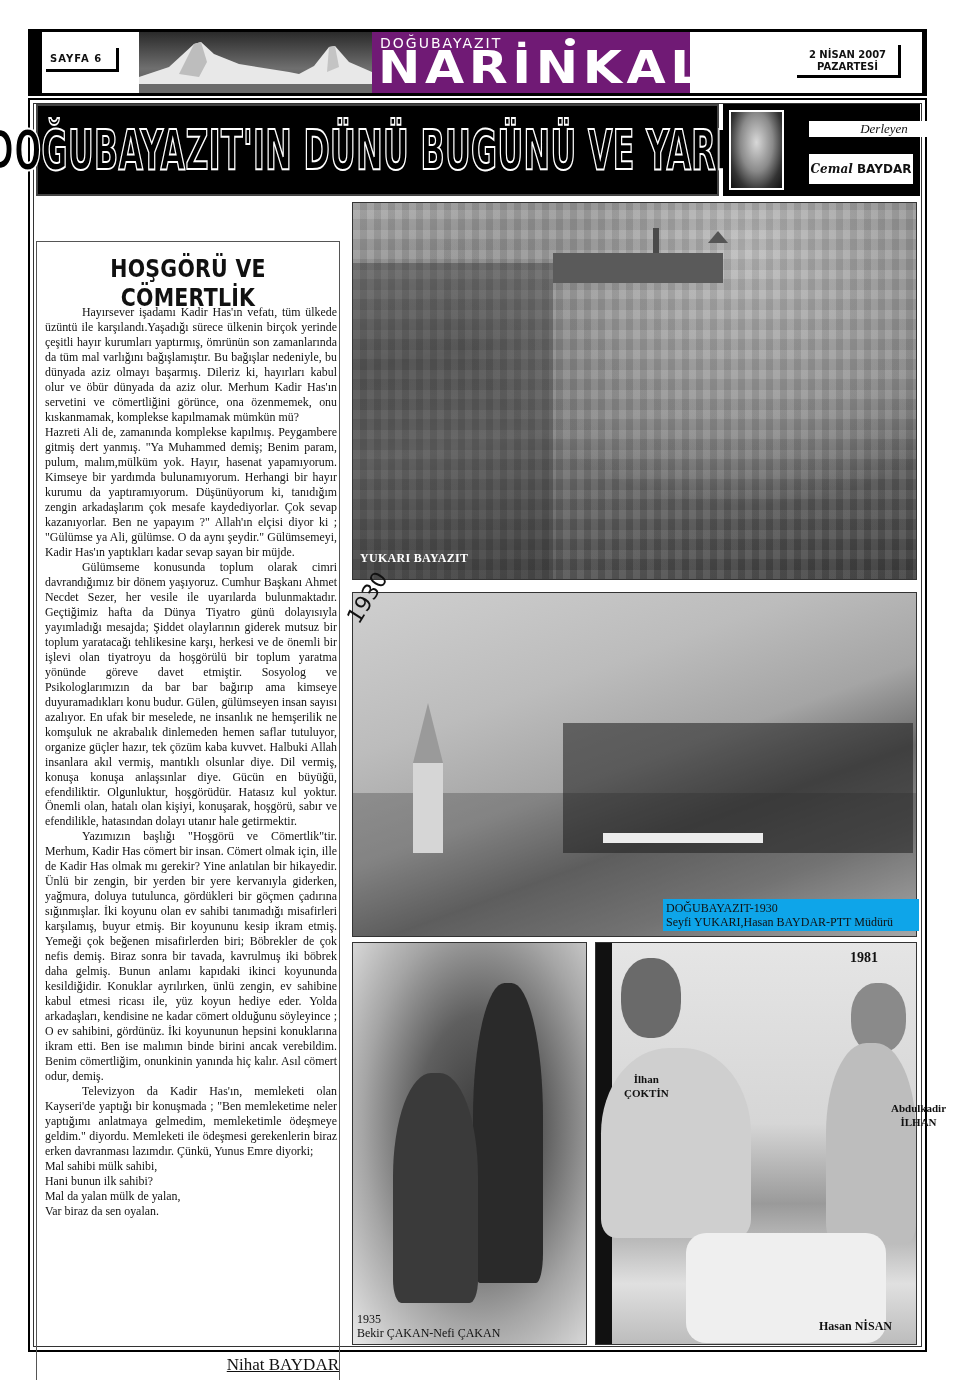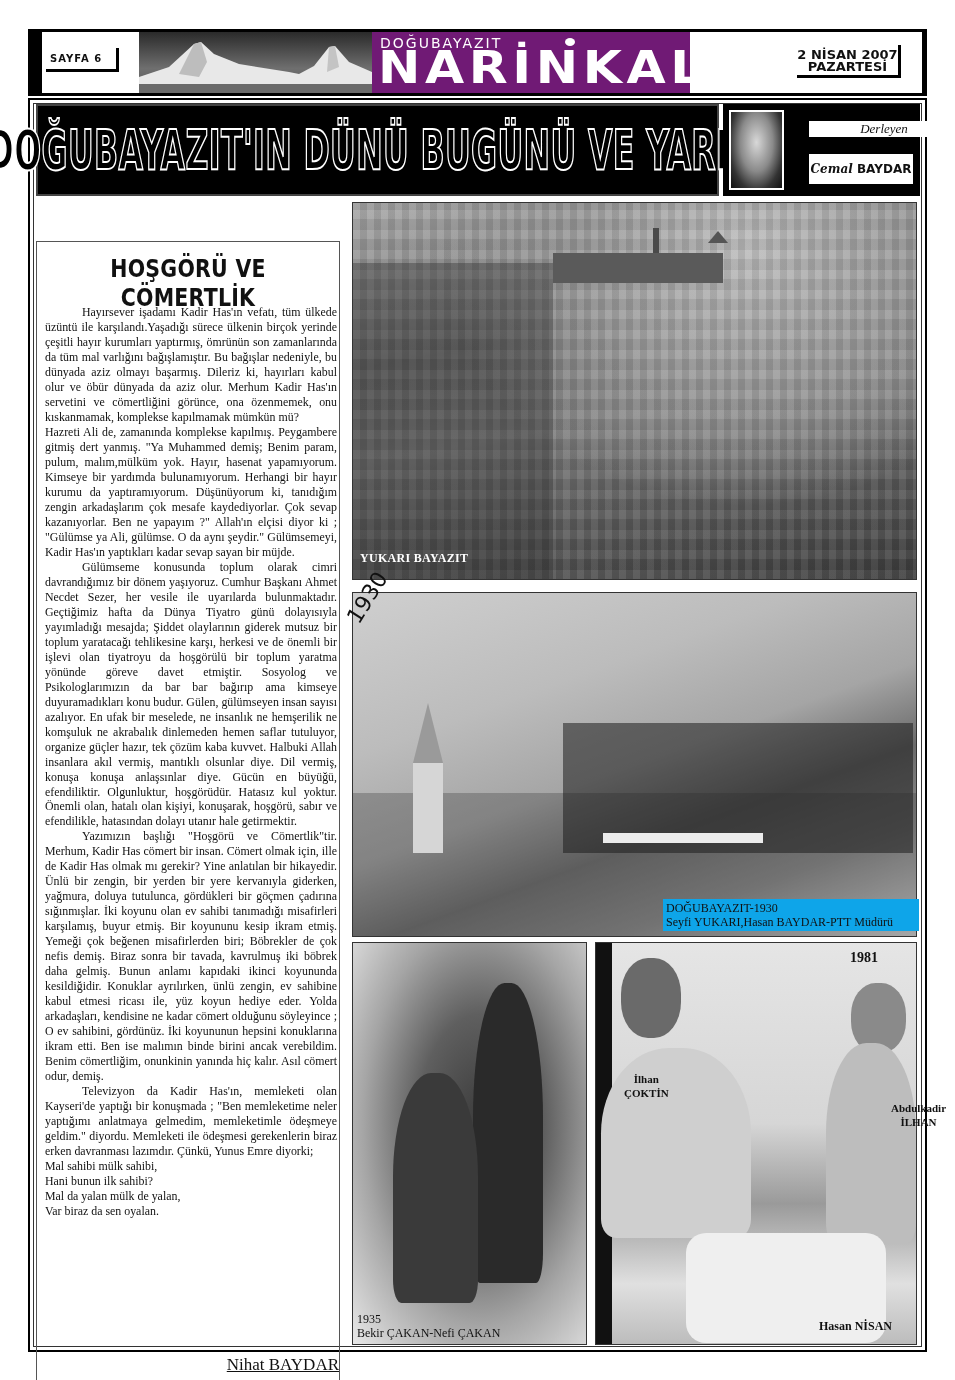--- a/index.html
+++ b/index.html
@@ -8,21 +8,21 @@
   
   .masthead { position: absolute; left: 28px; top: 29px; width: 899px; height: 67px; background: #000; }
   .masthead-inner { position: absolute; left: 14px; top: 3px; width: 880px; height: 61px; background: #fff; }
   .page-tag { position: absolute; left: 4px; top: 16px; width: 66px; height: 21px; border-right: 3px solid #000; border-bottom: 3px solid #000; font-family: "DejaVu Sans", sans-serif; font-weight: bold; font-size: 10px; letter-spacing: 1px; display: flex; align-items: center; padding-left: 4px; }
   .mountain { position: absolute; left: 97px; top: 0; width: 233px; height: 61px; overflow: hidden; background: linear-gradient(#2a2a2a, #6f6f6f 60%, #555 100%); }
   .mountain svg { width: 100%; height: 100%; display: block; }
   .logo-block { position: absolute; left: 330px; top: 0; width: 318px; height: 61px; background: #701a75; }
   .logo-small { position: absolute; left: 8px; top: 3px; color: #fff; font-family: "DejaVu Sans", sans-serif; font-size: 14px; letter-spacing: 2px; }
   .logo-big { position: absolute; left: 6px; top: 14px; color: #fff; font-family: "DejaVu Sans", sans-serif; font-weight: bold; font-size: 44px; line-height: 44px; letter-spacing: 4px; transform: scaleX(1.15); transform-origin: left; }
   .logo-dot { position: absolute; left: 193px; top: 6px; width: 10px; height: 8px; border-radius: 50%; background: #fff; }
-  .date-box { position: absolute; left: 755px; top: 13px; width: 104px; height: 33px; border-right: 3px solid #000; border-bottom: 3px solid #000; text-align: center; font-family: "DejaVu Sans", sans-serif; font-weight: bold; font-size: 13px; line-height: 12px; padding-top: 4px; box-sizing: border-box; }
+  .date-box { position: absolute; left: 755px; top: 13px; width: 104px; height: 33px; border-right: 3px solid #000; border-bottom: 3px solid #000; text-align: center; font-family: "DejaVu Sans", sans-serif; font-weight: bold; font-size: 10px; line-height: 12px; padding-top: 4px; box-sizing: border-box; }
 
   
   .frame { position: absolute; left: 28px; top: 98px; width: 899px; height: 1254px; border: 2px solid #000; box-sizing: border-box; }
   .frame-inner { position: absolute; left: 3px; top: 3px; right: 3px; bottom: 3px; border: 1px solid #333; }
 
   .banner { position: absolute; left: 36px; top: 104px; width: 683px; height: 92px; background: #000; border: 2px solid #444; box-sizing: border-box; display: flex; align-items: center; justify-content: center; }
   .banner-text { font-family: "DejaVu Sans", sans-serif; font-weight: bold; font-size: 44px; line-height: 60px; color: #000; -webkit-text-stroke: 1.6px #fff; transform: scaleX(0.72) scaleY(1.25); white-space: nowrap; letter-spacing: 0.5px; }
 
   .author-box { position: absolute; left: 723px; top: 104px; width: 197px; height: 92px; background: #000; }
   .author-photo { position: absolute; left: 6px; top: 6px; width: 55px; height: 80px; background: radial-gradient(ellipse at 50% 40%, #d8d8d8 0%, #8a8a8a 45%, #333 75%, #111 100%); border: 2px solid #fff; box-sizing: border-box; }

